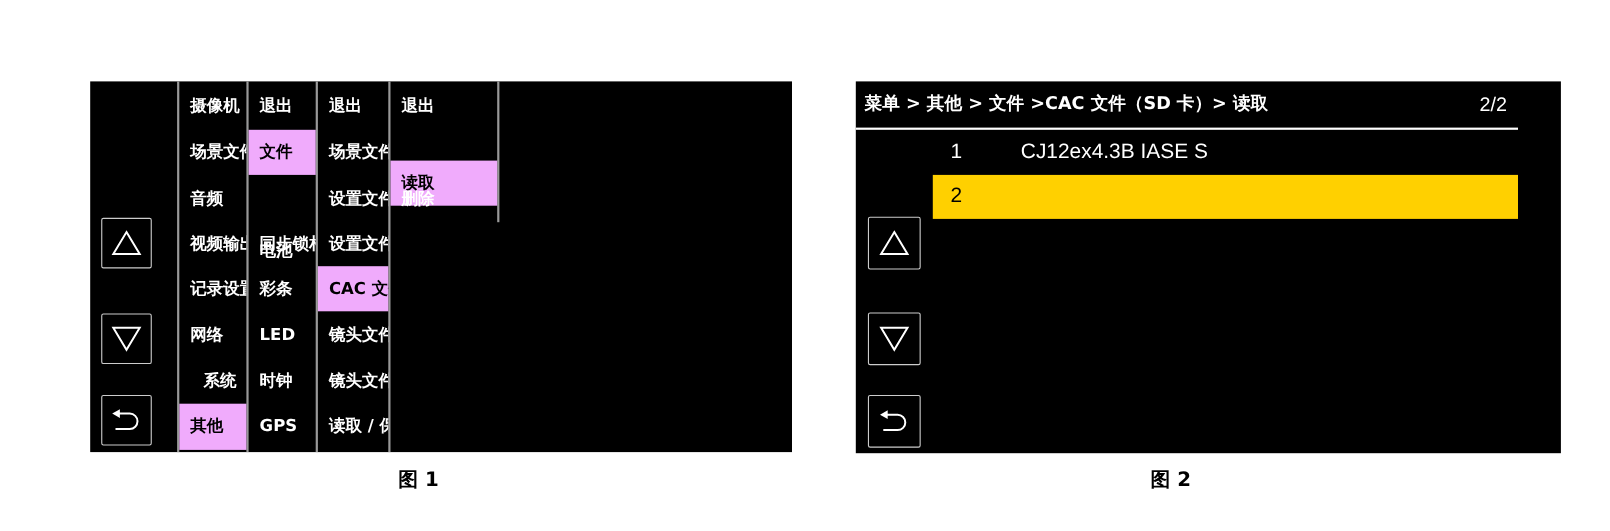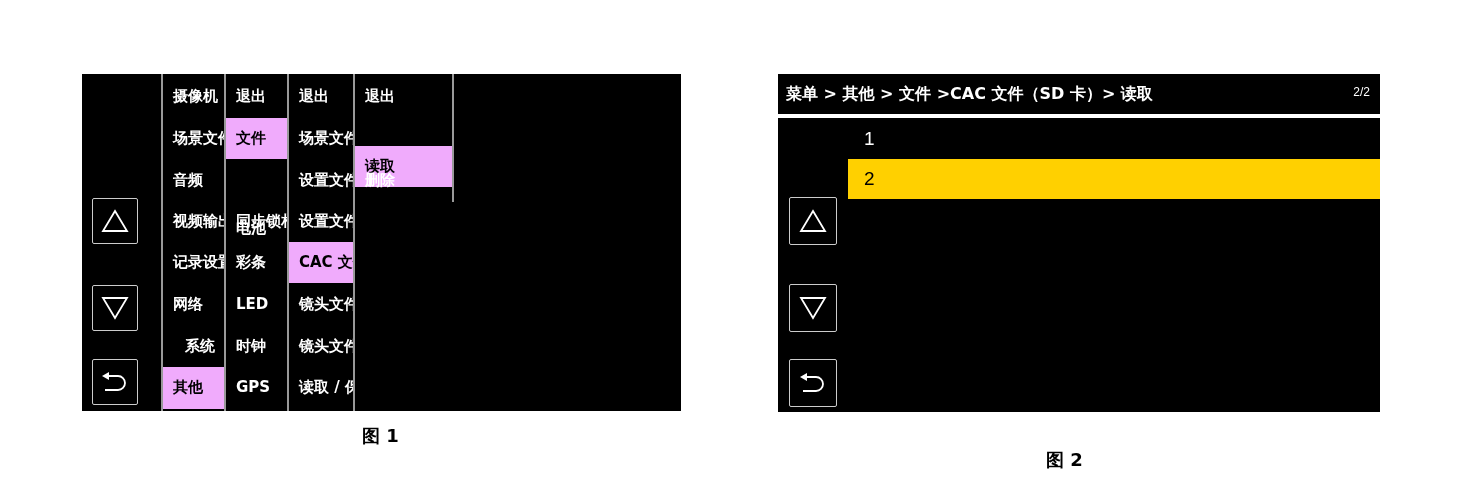--- a/index.html
+++ b/index.html
@@ -1,24 +1,24 @@
 <!DOCTYPE html>
 <html><head>
 <meta charset="utf-8">
 <style>
   body { margin:0; width:1464px; height:483px; background:#fff; position:relative; font-family:"DejaVu Sans","Liberation Sans",sans-serif; overflow:hidden; }
-  .screen { position:absolute; background:#000; }
+  .screen { position:absolute; background:#000;padding-left:39px; }
   #s1 { left:82px; top:74px; width:599px; height:337px; }
   #s2 { left:778px; top:74px; width:602px; height:338px; }
   .btn { position:absolute; width:46px; height:46px; border:1.5px solid #ccc; border-radius:2px; box-sizing:border-box; display:flex; align-items:center; justify-content:center; }
   .vline { position:absolute; width:2px; background:#999; }
   .item { position:absolute; height:40px; line-height:40px; color:#fff; font-size:15px; font-weight:bold; white-space:nowrap; overflow:hidden; box-sizing:border-box; padding-left:10px; }
   .item.sel { background:#f0abfc; color:#000; }
   .caption { position:absolute; font-size:18px; font-weight:bold; color:#000; }
-  .hdr { position:absolute; left:0; top:0; width:602px; height:44px; border-bottom:4px solid #ffffff; color:#fff; box-sizing:border-box; }
+  .hdr { position:absolute; left:0; top:0; width:602px; height:44px; border-bottom:2px solid #ffffff; color:#fff; box-sizing:border-box; }
   .row { position:absolute; left:70px; width:532px; height:40px; line-height:40px; color:#fff; font-family:"Liberation Sans",sans-serif; font-size:19px; }
   .row.sel { background:#FFD000; color:#000; }
   .row .num { position:absolute; left:16px; }
   .row .name { position:absolute; left:80px; }
 </style>
 </head>
 <body>
 
 <div class="screen" id="s1">
   <div class="vline" style="left:79px;top:0;height:337px;"></div>
@@ -78,25 +78,26 @@
       <div class="item" style="left: 273px; top: 2px; width: 97px; height: 41px;">退出</div>
       <div class="item sel" style="left: 273px; top: 44px; width: 97px; height: 41px; margin-top: 28px;">读取</div>
       <div class="item" style="left: 273px; top: 86px; width: 87px; height: 41px;">删除</div>
     </div>
 </div>
 <div class="caption" style="left:362px;top:424px;">图 1</div>
 
 <div class="screen" id="s2">
   <div class="hdr">
     <span style="position:absolute;left:8px;top:10px;font-size:16px;font-weight:bold;">菜单 &gt; 其他 &gt; 文件 &gt;CAC 文件（SD 卡）&gt; 读取</span>
-    <span style="position:absolute;right:10px;top:11px;font-size:12px;font-family:'Liberation Sans',sans-serif;">2/2</span>
+    <span style="position:absolute;right:10px;top:11px;font-size:18px;font-family:'Liberation Sans',sans-serif;">2/2</span>
   </div>
   <div id="rows">
       <div class="row" style="top: 45px;">
         <span class="num">1</span>
+        <span class="name">CJ12ex4.3B IASE S</span>
       </div>
       <div class="row sel" style="top: 85px;">
         <span class="num">2</span>
       </div>
     </div>
 
   <div class="btn" style="left:11px;top:123px;width:48px;height:48px;">
     <svg width="28" height="24">
         <polygon points="14,2 26,22 2,22" fill="none" stroke="#fff" stroke-width="1.8"></polygon>
       </svg>
@@ -106,13 +107,13 @@
         <polygon points="2,2 26,2 14,22" fill="none" stroke="#fff" stroke-width="1.8"></polygon>
       </svg>
   </div>
   <div class="btn" style="left:11px;top:285px;width:48px;height:48px;">
     <svg width="30" height="26">
         <path d="M6 7 H18 A7 7 0 0 1 18 21 H5" fill="none" stroke="#fff" stroke-width="1.8"></path>
         <polygon points="2,7 9,3 9,11" fill="#fff"></polygon>
       </svg>
   </div>
 </div>
-<div class="caption" style="left:1046px;top:448px;">图 2</div>
+<div class="caption" style="left:1046px;top:424px;">图 2</div>
 
 </body></html>

